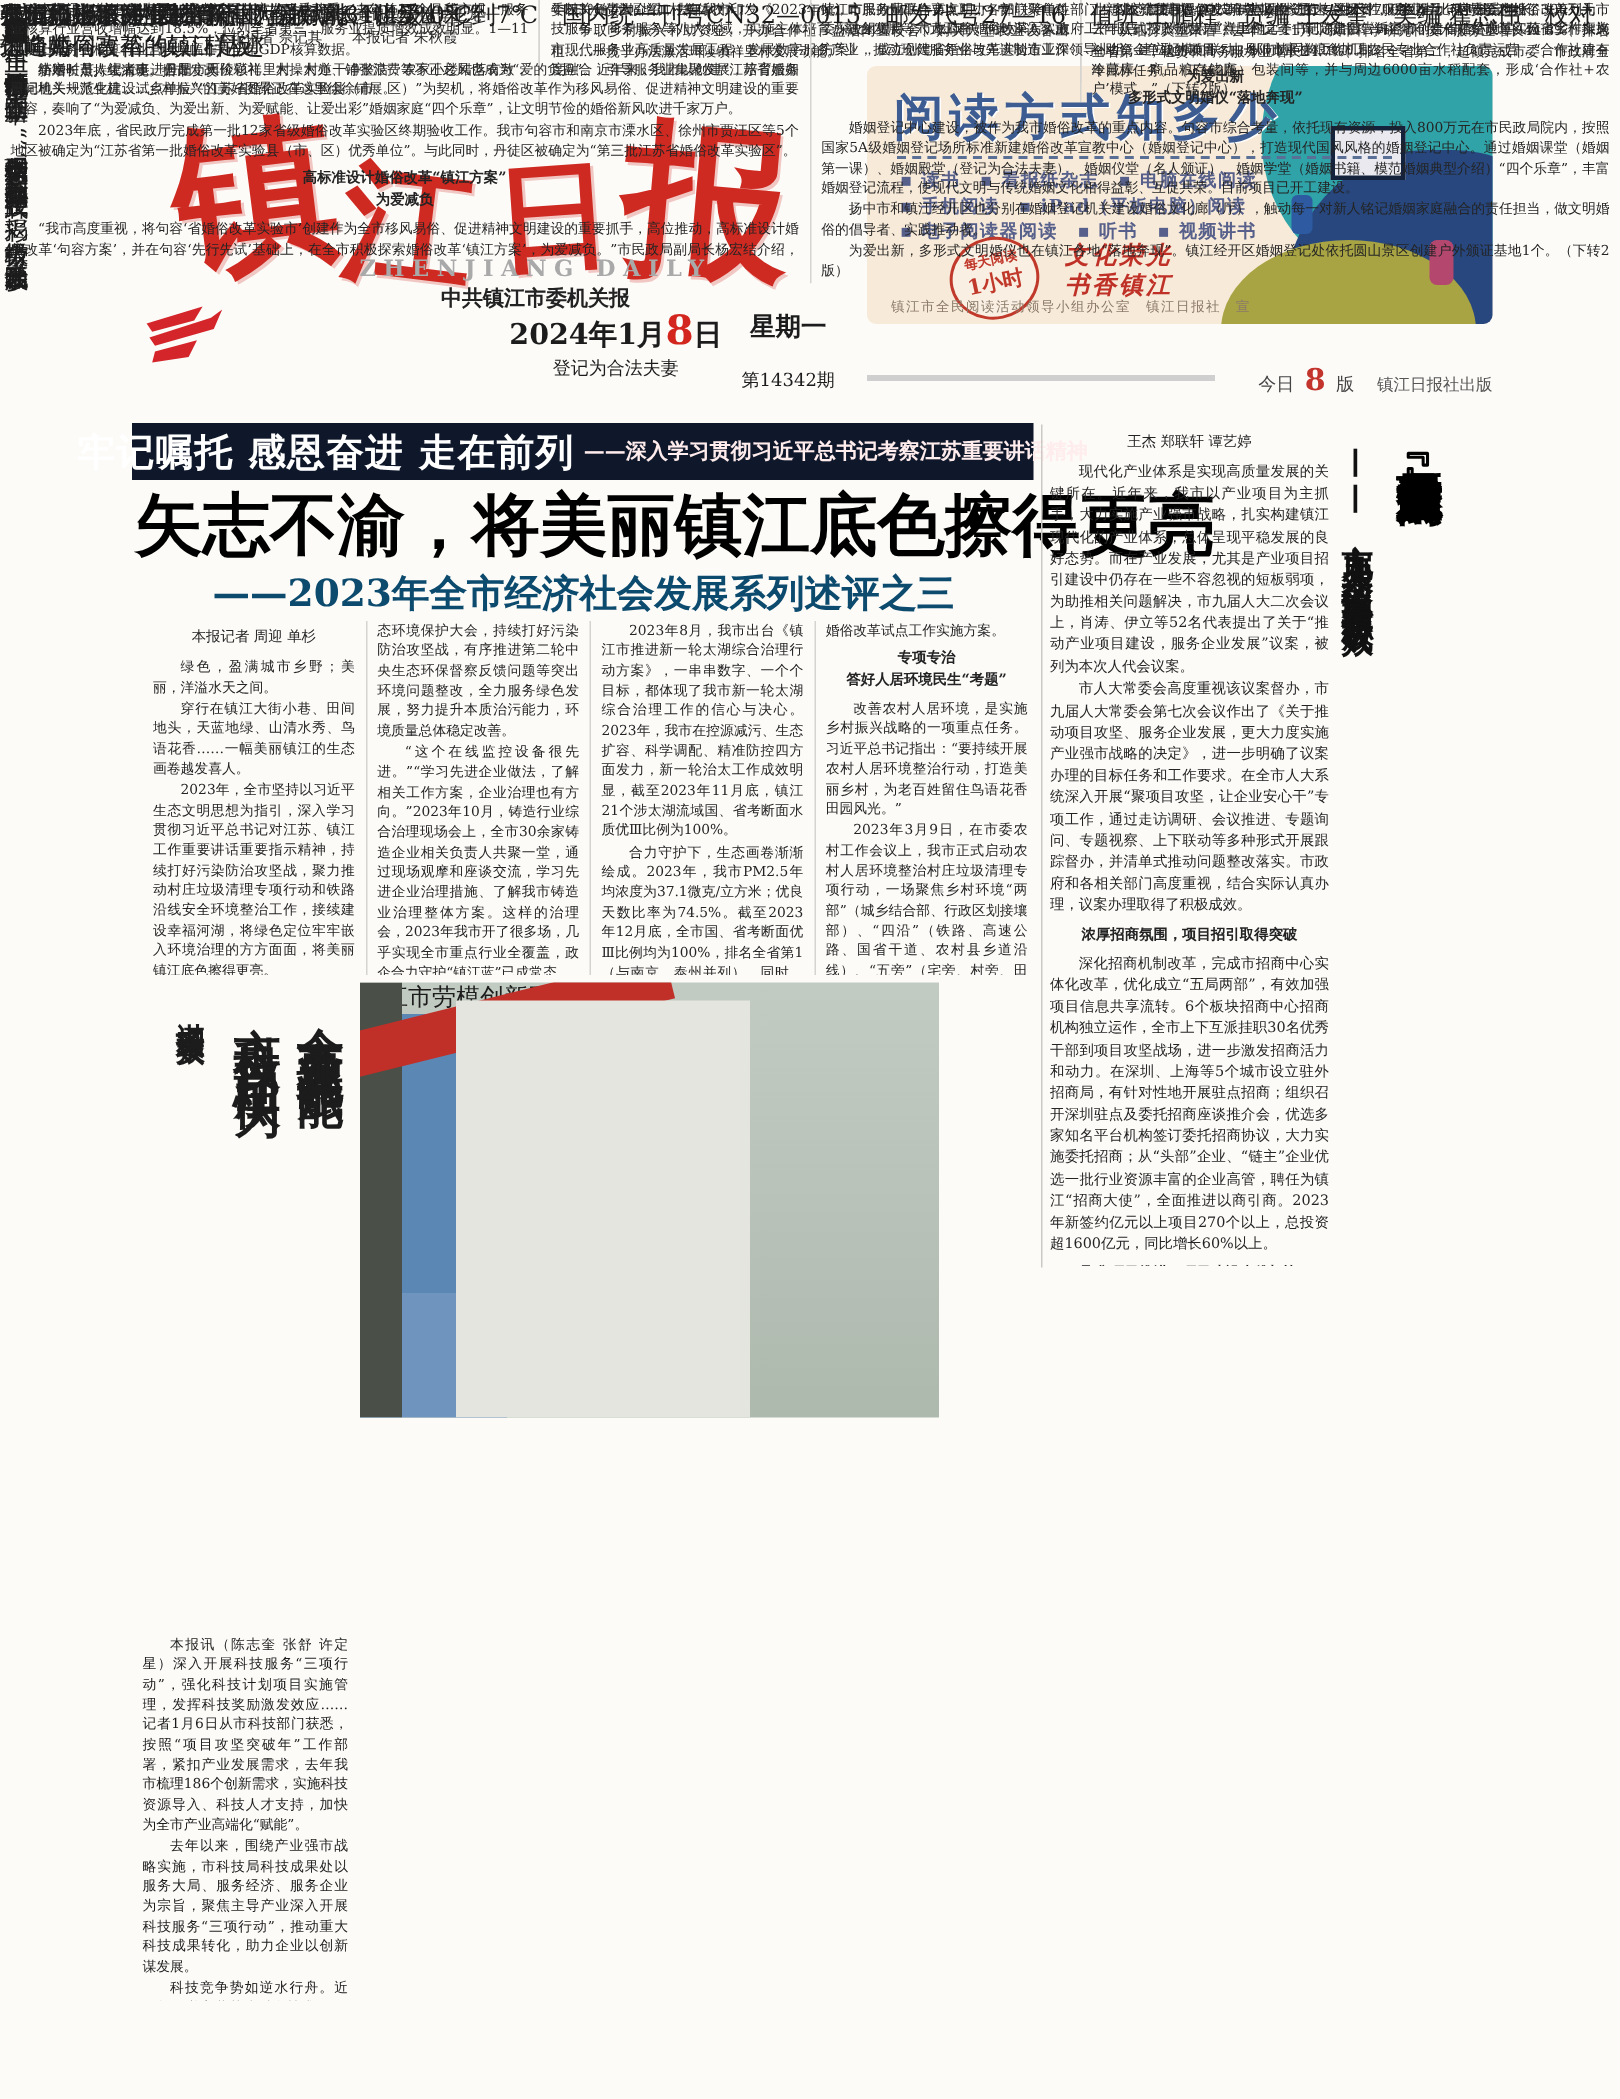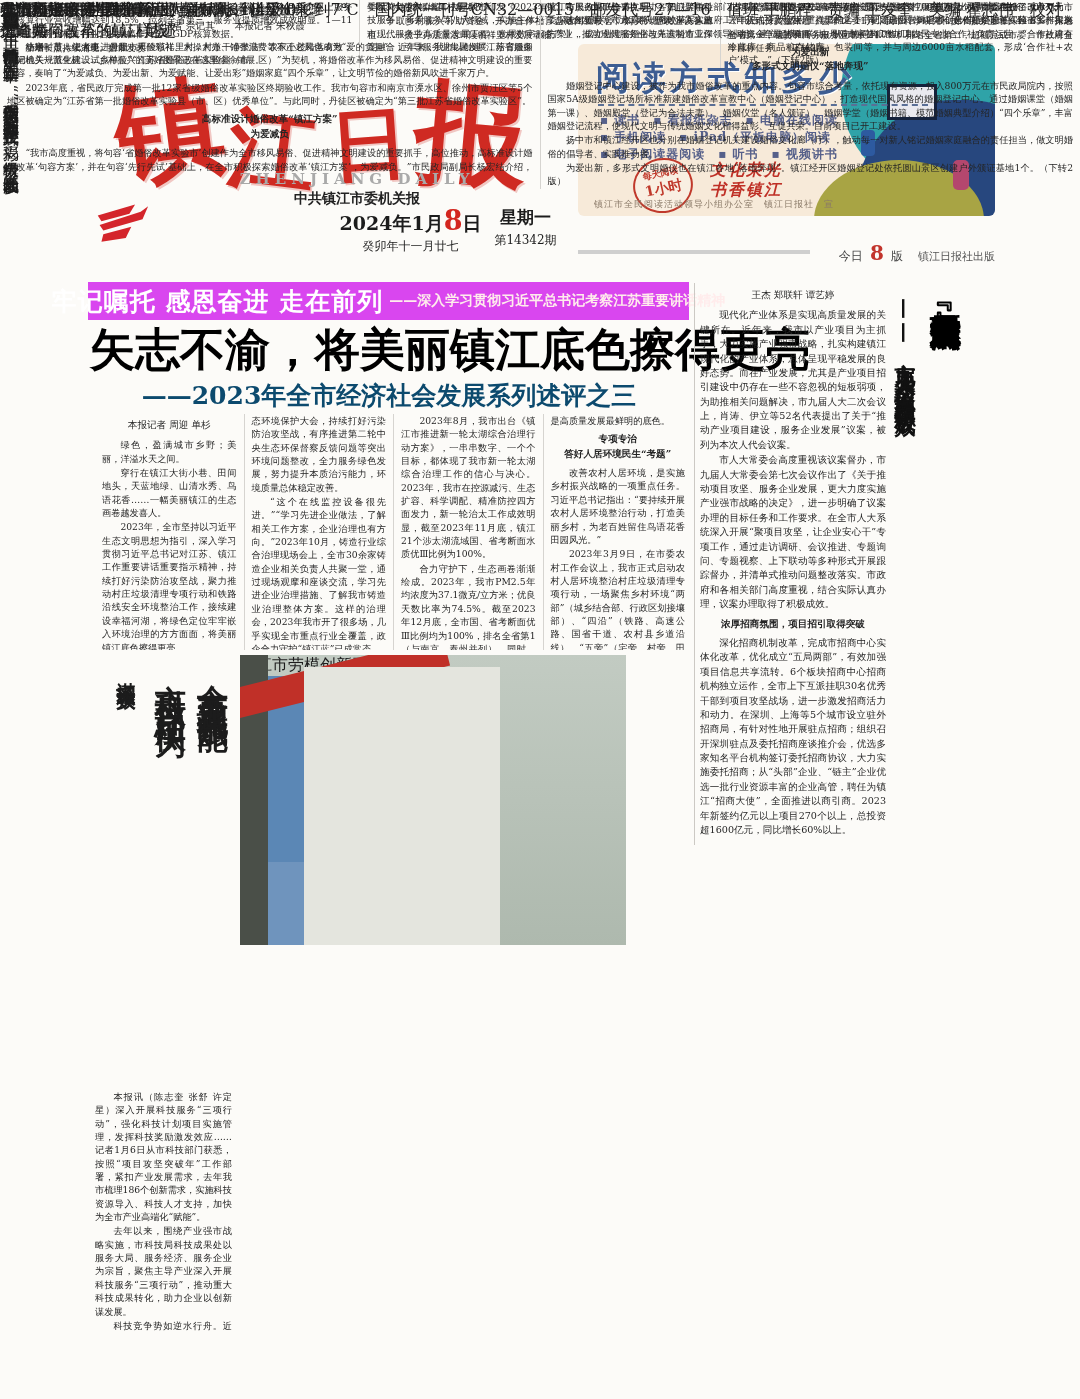--- a/index.html
+++ b/index.html
@@ -19,21 +19,21 @@
       letter-spacing:5px;font-weight:bold;}
   .mast-organ{left:232px;top:190px;width:250px;text-align:center;font-size:14px;color:#222;font-weight:bold;}
   .mast-logo{left:94px;top:202px;width:56px;height:44px;}
   .mast-slogan{left:156px;top:210px;font-size:25px;font-weight:900;letter-spacing:2px;color:#101010;}
   .mast-date{left:318px;top:205px;width:185px;text-align:center;}
   .mast-date .d1{font-size:19px;font-weight:bold;}
   .mast-date .d1 .big8{font-size:27px;color:#d3261f;font-weight:900;}
   .mast-date .d2{font-size:12px;margin-top:1px;}
   .mast-week{left:468px;top:206px;width:115px;text-align:center;}
   .mast-week .w1{font-size:17px;font-weight:bold;}
-  .mast-week .w2{font-size:12px;margin-top:3px;text-align:center;}
+  .mast-week .w2{font-size:12px;margin-top:16px;text-align:center;}
 
   
   .promo{left:578px;top:44px;width:417px;height:172px;background:#f7ead9;border-radius:6px;overflow:hidden;}
   .promo .blob1{position:absolute;right:-36px;top:-52px;width:190px;height:200px;background:#2fa3a8;border-radius:50%;}
   .promo .blob2{position:absolute;right:-70px;top:56px;width:210px;height:230px;background:#27477e;border-radius:46%;}
   .promo .blob3{position:absolute;left:236px;bottom:-64px;width:170px;height:120px;background:#a8a444;border-radius:50%;}
   .promo .mini-screen{position:absolute;right:58px;top:40px;width:44px;height:30px;background:#e9e9ef;border:3px solid #15223c;}
   .promo .mini-person{position:absolute;right:120px;top:86px;width:14px;height:26px;background:#2d5aa0;border-radius:4px;}
   .promo .mini-person2{position:absolute;right:26px;bottom:26px;width:16px;height:30px;background:#b4476e;border-radius:5px;}
   .promo-title{position:absolute;left:18px;top:12px;font-size:33px;font-weight:900;color:#3d5d92;letter-spacing:4px;
@@ -50,21 +50,21 @@
   .promo-foot{position:absolute;left:16px;top:154px;font-size:9px;color:#8a7a68;letter-spacing:1px;}
 
   
   .ed-line{left:578px;top:250px;width:232px;height:4px;background:#cfcfcf;}
   .ed-text{left:810px;top:241px;width:185px;text-align:right;white-space:nowrap;}
   .ed-text .t1{font-size:12px;color:#444;}
   .ed-text .t8{font-size:20px;color:#c2342c;font-weight:bold;margin:0 2px;}
   .ed-text .pub{font-size:11px;color:#555;margin-left:10px;}
 
   
-  .banner{left:88px;top:282px;width:601px;height:38px;background:#d946ef;display:flex;align-items:center;
+  .banner{left:88px;top:282px;width:601px;height:38px;background:#0f172a;display:flex;align-items:center;
       justify-content:center;gap:6px;white-space:nowrap;}
   .banner .bmain{color:#fff;font-size:25px;font-weight:900;letter-spacing:1px;
       font-family:"DejaVu Sans","Liberation Sans",sans-serif;}
   .banner .bsub{color:#ffecec;font-size:14px;font-weight:bold;}
   .lead-hl{left:90px;top:320px;width:598px;text-align:center;font-size:45px;font-weight:900;color:#000;
       font-family:"DejaVu Sans","Liberation Sans",sans-serif;white-space:nowrap;}
   .lead-sub{left:90px;top:379px;width:598px;text-align:center;font-size:25px;font-weight:bold;color:#0c4a6e;}
 
   
   .cols{display:flex;overflow:hidden;}
@@ -112,21 +112,21 @@
   <div class="abs mast-organ">中共镇江市委机关报</div>
 
   <svg class="abs mast-logo" viewBox="0 0 60 46">
     <path d="M4 14 L44 2 L38 12 L8 20 Z" fill="#d4252b"></path>
     <path d="M6 24 L50 10 L58 4 L52 18 L10 30 Z" fill="#d4252b"></path>
     <path d="M10 34 L40 26 L34 38 L8 42 Z" fill="#d4252b"></path>
   </svg>
 
   <div class="abs mast-date">
     <div class="d1"><span>2024年1月</span><span class="big8">8</span><span>日</span></div>
-    <div class="d2">癸卯年十一月廿七</div>
+    <div class="d2">登记为合法夫妻</div>
   </div>
   <div class="abs mast-week">
     <div class="w1">星期一</div>
     <div class="w2">第14342期</div>
   </div>
 
   <div class="abs promo">
     <div class="blob1"></div>
     <div class="blob2"></div>
     <div class="blob3"></div>
@@ -175,21 +175,21 @@
       </div>
     <div class="col">
         <p class="para cont">态环境保护大会，持续打好污染防治攻坚战，有序推进第二轮中央生态环保督察反馈问题等突出环境问题整改，全力服务绿色发展，努力提升本质治污能力，环境质量总体稳定改善。</p>
         <p class="para">“这个在线监控设备很先进。”“学习先进企业做法，了解相关工作方案，企业治理也有方向。”2023年10月，铸造行业综合治理现场会上，全市30余家铸造企业相关负责人共聚一堂，通过现场观摩和座谈交流，学习先进企业治理措施、了解我市铸造业治理整体方案。这样的治理会，2023年我市开了很多场，几乎实现全市重点行业全覆盖，政企合力守护“镇江蓝”已成常态。</p>
       </div>
     <div class="col">
         <p class="para">2023年8月，我市出台《镇江市推进新一轮太湖综合治理行动方案》，一串串数字、一个个目标，都体现了我市新一轮太湖综合治理工作的信心与决心。2023年，我市在控源减污、生态扩容、科学调配、精准防控四方面发力，新一轮治太工作成效明显，截至2023年11月底，镇江21个涉太湖流域国、省考断面水质优Ⅲ比例为100%。</p>
         <p class="para">合力守护下，生态画卷渐渐绘成。2023年，我市PM2.5年均浓度为37.1微克/立方米；优良天数比率为74.5%。截至2023年12月底，全市国、省考断面优Ⅲ比例均为100%，排名全省第1（与南京、泰州并列）。同时，省政府下达我市2023年度深入打好污染防治攻坚战目标任务书中的94项年度任务有序推进、基本完成；累计完成农村生活污水治理行政村193个，治理率达40.37%；有序推进“无废城市”建设。</p>
       </div>
     <div class="col">
-        <p class="para cont">是高质量发展最鲜明的底色。</p>
+        <p class="para cont">婚俗改革试点工作实施方案。</p>
         <div class="colsub">
           <div>专项专治</div>
           <div>答好人居环境民生“考题”</div>
         </div>
         <p class="para">改善农村人居环境，是实施乡村振兴战略的一项重点任务。习近平总书记指出：“要持续开展农村人居环境整治行动，打造美丽乡村，为老百姓留住鸟语花香田园风光。”</p>
         <p class="para">2023年3月9日，在市委农村工作会议上，我市正式启动农村人居环境整治村庄垃圾清理专项行动，一场聚焦乡村环境“两部”（城乡结合部、行政区划接壤部）、“四沿”（铁路、高速公路、国省干道、农村县乡道沿线）、“五旁”（宅旁、村旁、田旁、路旁、水旁）、“六地块”（拆迁闲置地块、建筑工地周边地块、工程回填地块、垃圾箱周边地块、废品收购点地块、村组集体资产出租地块）的“整治战役”拉开帷幕。（下转2版）</p>
       </div>
   </div>
 
   <div class="abs vrule-main"></div>

